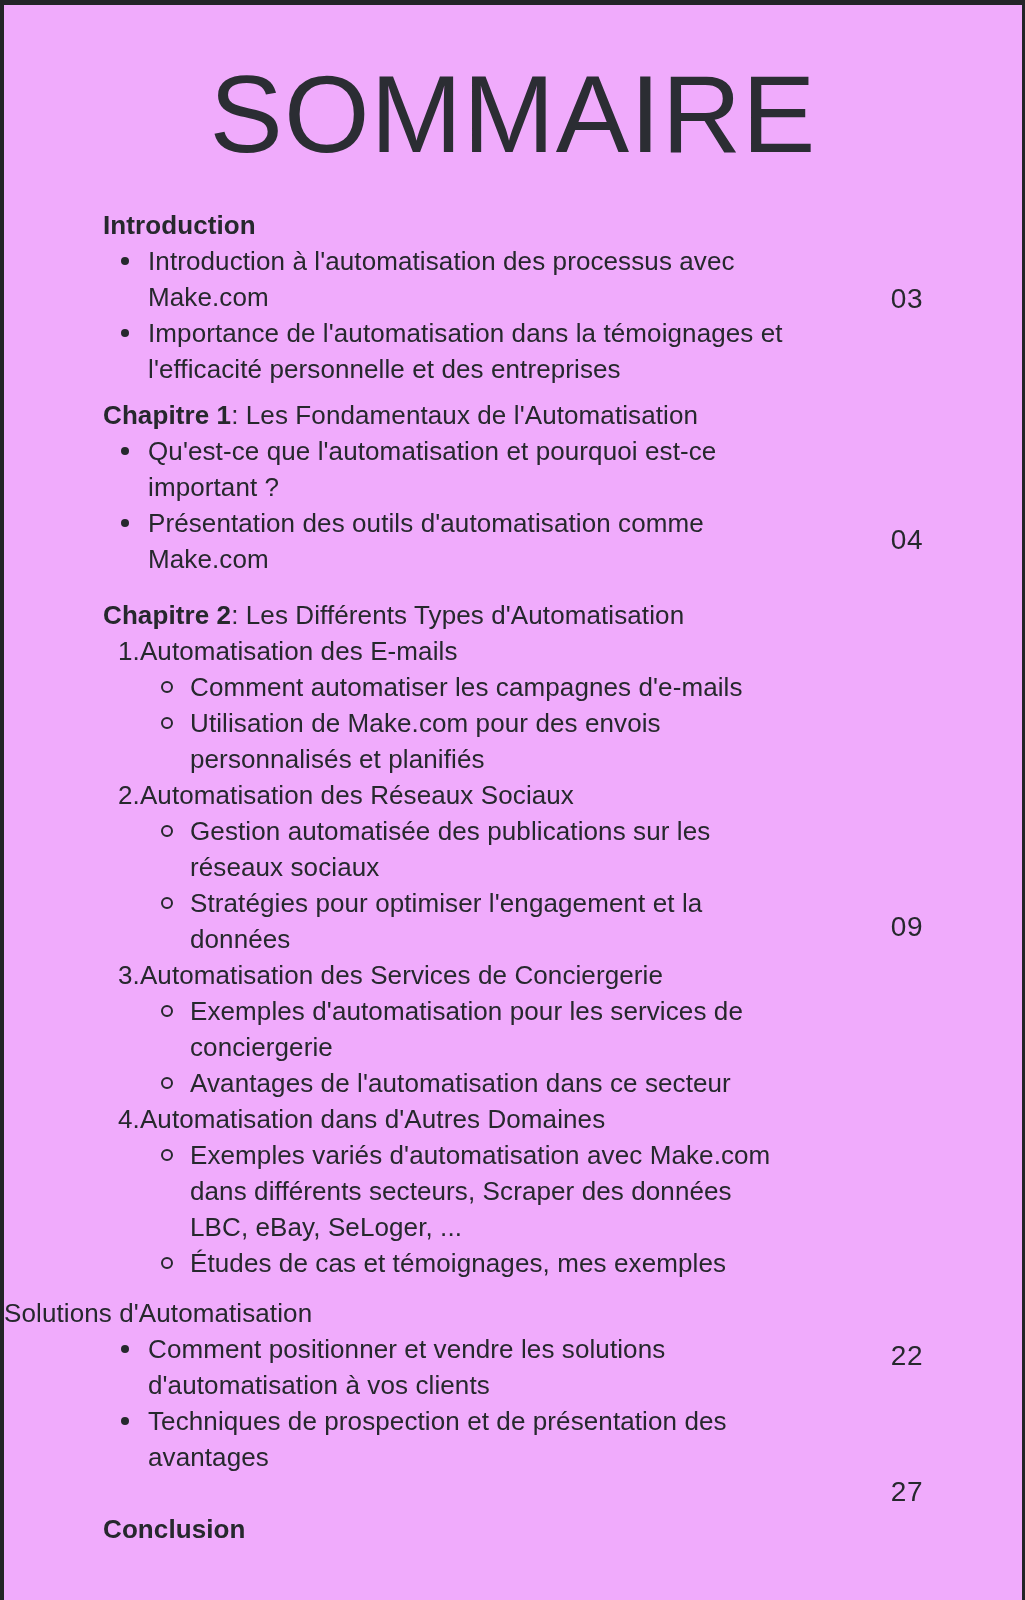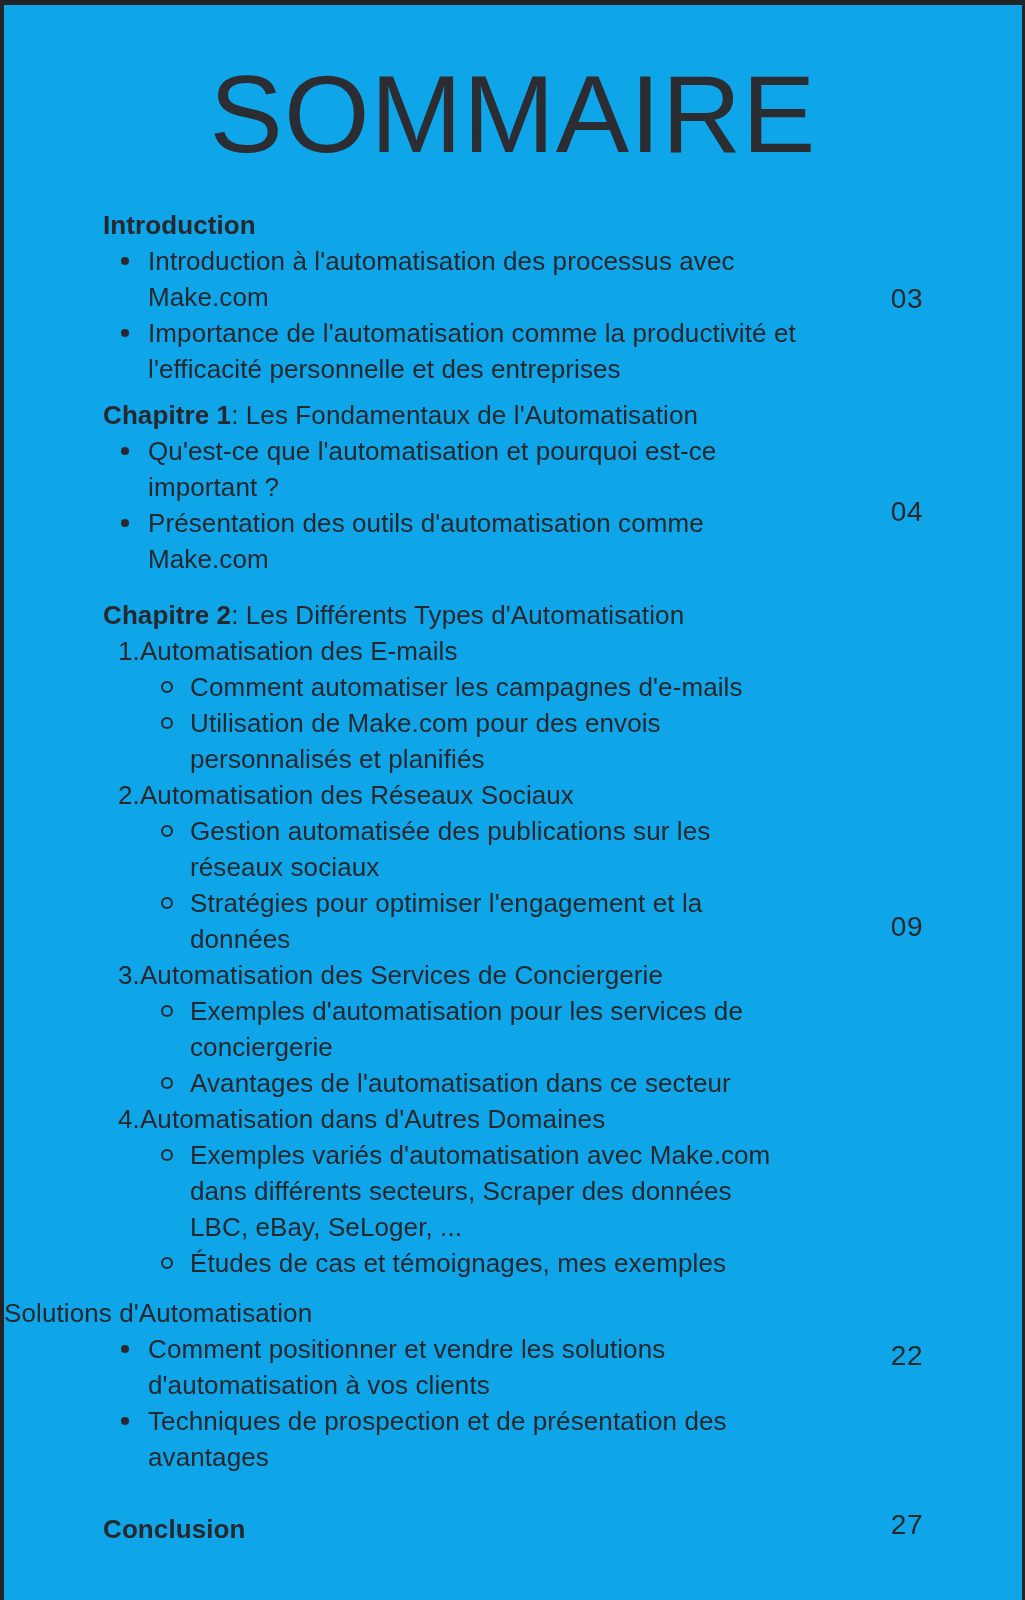--- a/index.html
+++ b/index.html
@@ -1,21 +1,21 @@
 <!DOCTYPE html>
 <html><head>
 <meta charset="utf-8">
 <style>
   * { margin: 0; padding: 0; box-sizing: border-box; }
   html, body { background: #9a9a94; }
   .page {
     position: relative;
     width: 1025px;
     height: 1600px;
-    background: #0ea5e9;
+    background: #f0abfc;
     border-top: 5px solid #232428;
     border-left: 4px solid #232428;
     border-right: 3px solid #232428;
     overflow: hidden;
     font-family: "Liberation Sans", sans-serif;
     color: #26282d;
   }
   .title {
     margin-top: 53px;
     height: 112px;
@@ -65,39 +65,39 @@
   }
   .pagenum {
     position: absolute;
     right: 99px;
     font-size: 28px;
     line-height: 1;
     letter-spacing: 0.5px;
     color: #26282d;
   }
   .pn-0 { top: 280px; }
-  .pn-1 { top: 493px; }
+  .pn-1 { top: 521px; }
   .pn-2 { top: 908px; }
   .pn-3 { top: 1315px; margin-top: 22px; }
-  .pn-4 { top: 1506px; }
+  .pn-4 { top: 1473px; }
 </style>
 </head>
 <body>
 
 <div class="page">
 
   <div class="title">SOMMAIRE</div>
 
   <div class="content">
 
     <div class="section sec-intro">
       <div class="row h"><span class="hb">Introduction</span><span></span></div>
       <div class="row b1"><span class="dot"></span><span>Introduction à l'automatisation des processus avec</span></div>
       <div class="row cont1"><span>Make.com</span></div>
-      <div class="row b1"><span class="dot"></span><span>Importance de l'automatisation comme la productivité et</span></div>
+      <div class="row b1"><span class="dot"></span><span>Importance de l'automatisation dans la témoignages et</span></div>
       <div class="row cont1"><span>l'efficacité personnelle et des entreprises</span></div>
     </div>
 
     <div class="section sec-ch1">
       <div class="row h"><span class="hb">Chapitre 1</span><span>: Les Fondamentaux de l'Automatisation</span></div>
       <div class="row b1"><span class="dot"></span><span>Qu'est-ce que l'automatisation et pourquoi est-ce</span></div>
       <div class="row cont1"><span>important ?</span></div>
       <div class="row b1"><span class="dot"></span><span>Présentation des outils d'automatisation comme</span></div>
       <div class="row cont1"><span>Make.com</span></div>
     </div>

